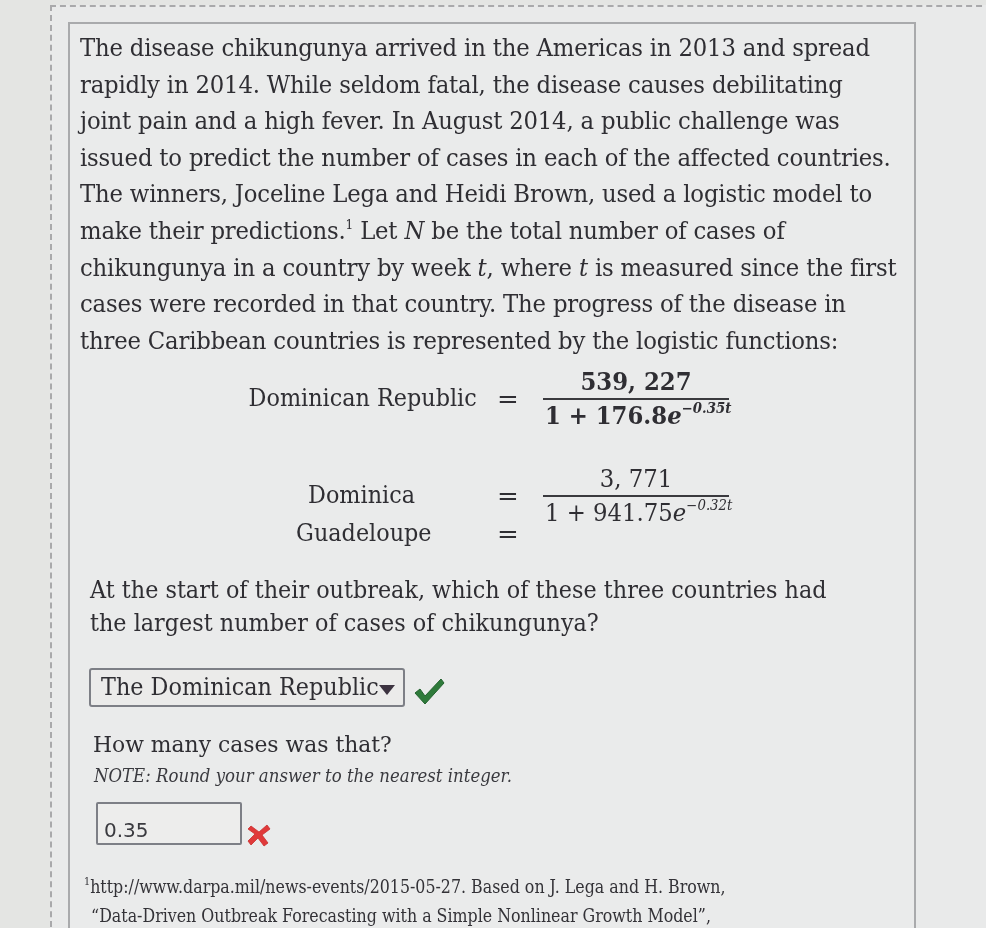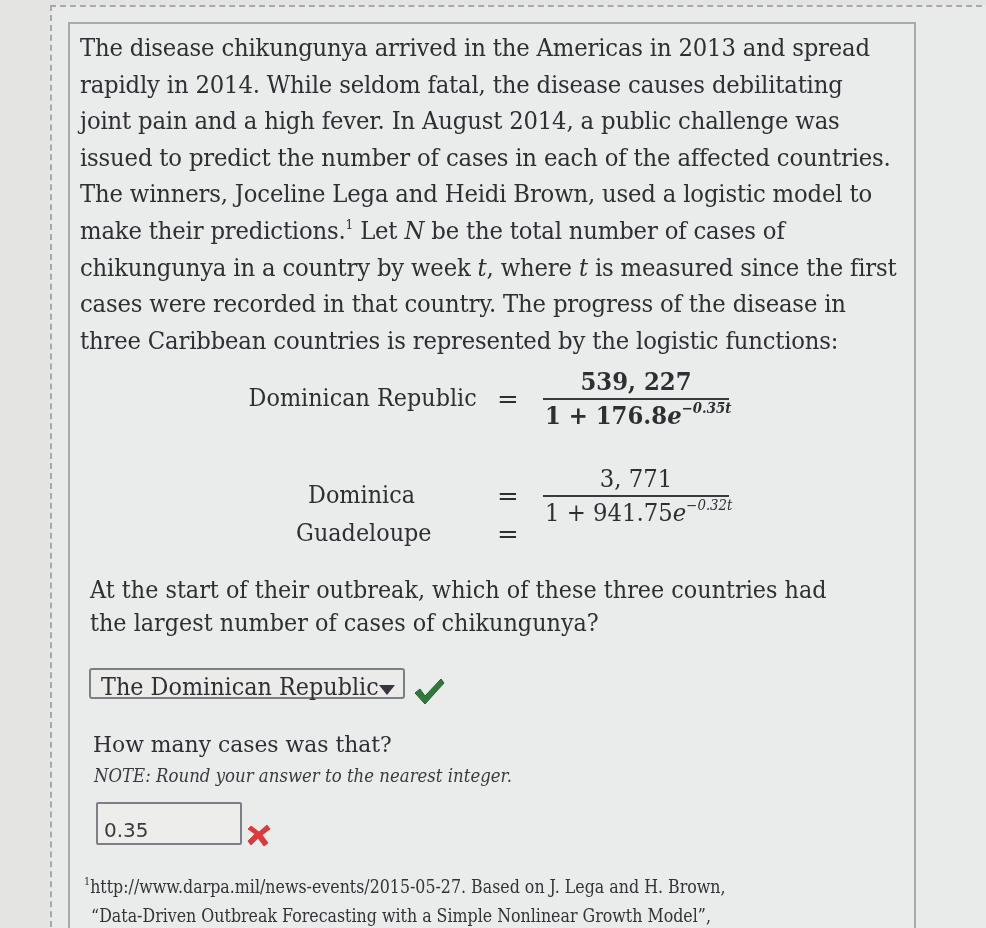--- a/index.html
+++ b/index.html
@@ -106,21 +106,21 @@
       line-height: 33px;
       white-space: nowrap;
       transform: scaleX(0.93);
       transform-origin: left top;
     }
     .question-text p { margin: 0; }
 
     .select-box {
       position: absolute;
       left: 89px; top: 668px;
-      width: 316px; height: 31px;
+      width: 316px; height: 39px;
       border: 2px solid #7d7f86;
       border-radius: 3px;
       background: #ebebea;
       box-sizing: border-box;
       cursor: pointer;
     }
     .select-value {
       position: absolute;
       left: 10px; top: 3px;
       font-size: 24px;

